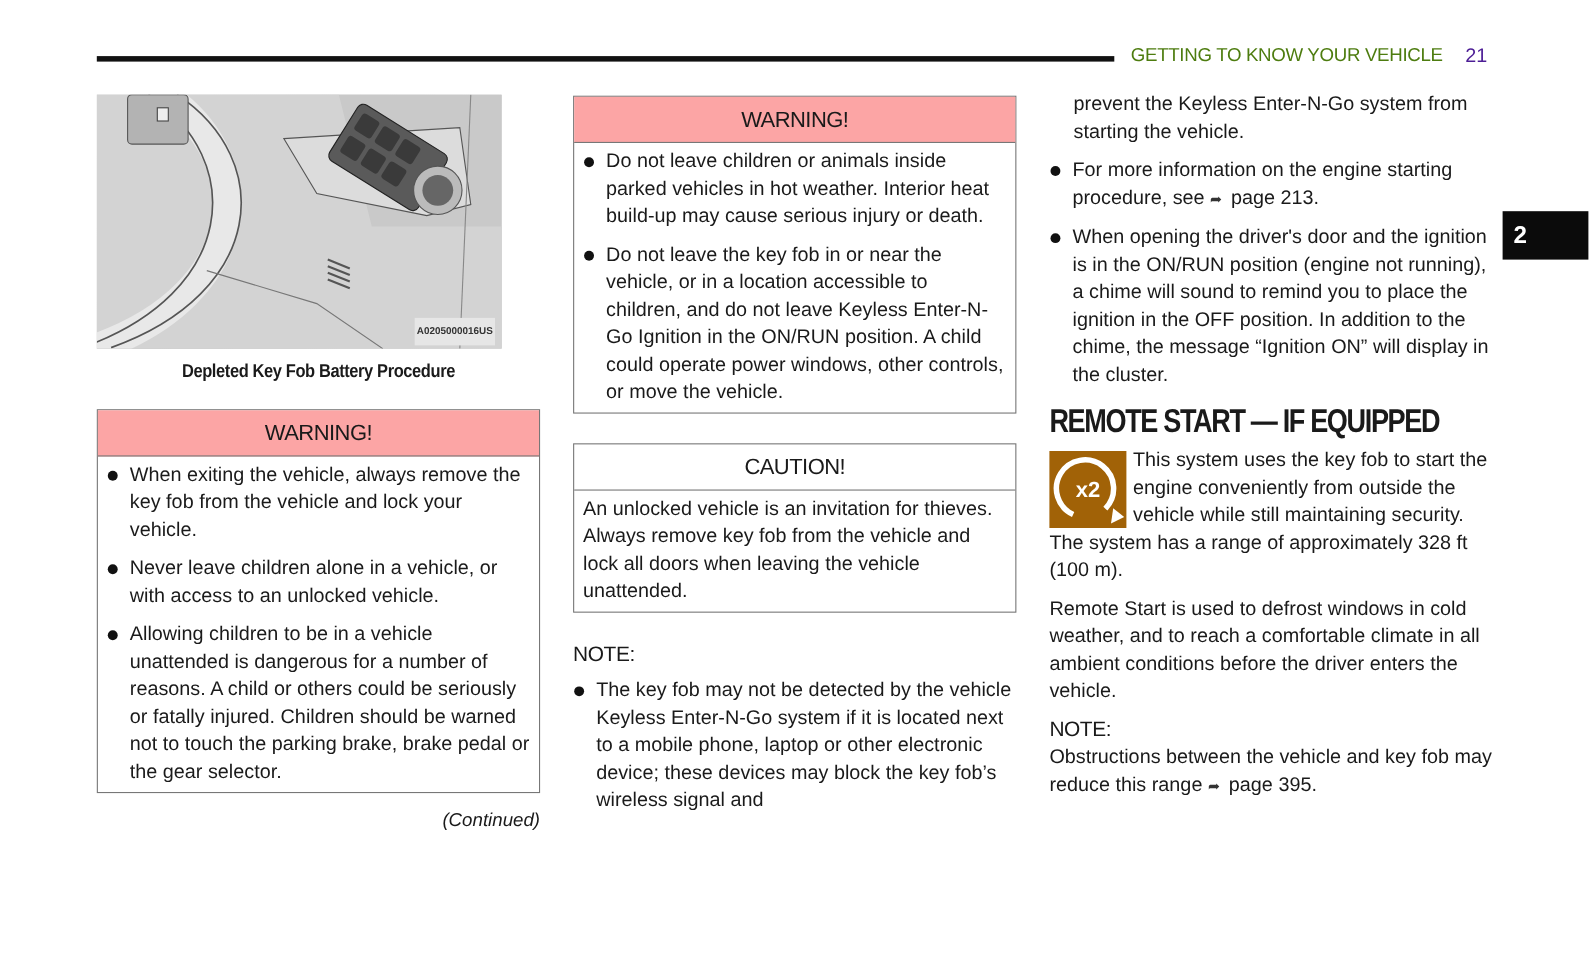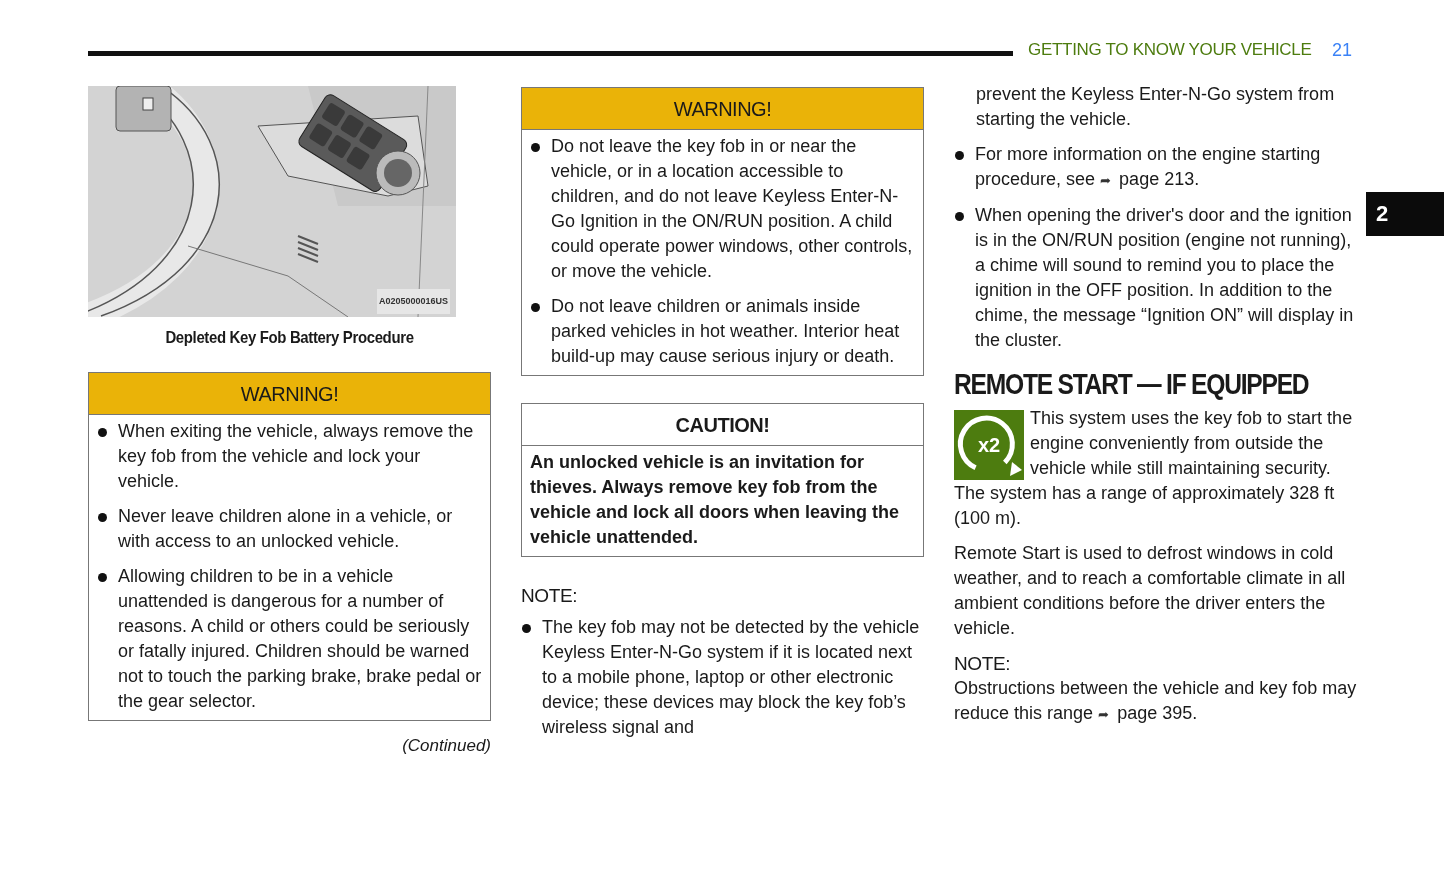--- a/index.html
+++ b/index.html
@@ -2,21 +2,21 @@
 <html><head>
   <meta charset="utf-8">
   <style>
     * { margin: 0; padding: 0; box-sizing: border-box; }
     body {
       width: 1445px; height: 874px; background: #ffffff; position: relative; overflow: hidden;
       font-family: "Liberation Sans", "DejaVu Sans", sans-serif; color: #1a1a1a;
     }
     .header-rule { position: absolute; left: 88px; top: 51px; width: 925px; height: 5px; background: #111; }
     .header-title { position: absolute; left: 1028px; top: 40px; font-size: 17px; color: #4d7c0f; letter-spacing: -0.3px; }
-    .header-page { position: absolute; left: 1332px; top: 40px; font-size: 18px; color: #3b82f6; }
+    .header-page { position: absolute; left: 1332px; top: 40px; font-size: 18px; color: #4c1d95; }
     .chapter-tab {
       position: absolute; left: 1366px; top: 192px; width: 78px; height: 44px; background: #0b0b0b;
       color: #fff; font-weight: bold; font-size: 22px; padding: 9px 0 0 10px;
     }
     .col { position: absolute; font-size: 18px; line-height: 25px; }
     .col1 { left: 88px; top: 86px; width: 403px; }
     .col2 { left: 521px; top: 87px; width: 403px; }
     .col3 { left: 954px; top: 82px; width: 405px; }
 
     .figure {
@@ -25,39 +25,39 @@
     }
     .figure svg { position: absolute; left: 0; top: 0; }
     .fig-code { position: absolute; right: 6px; bottom: 3px; font-size: 9px; font-weight: bold; color: #333; background: #e6e6e6; padding: 0 2px; }
     .caption { text-align: center; font-weight: bold; font-size: 17px; margin-top: 8px; letter-spacing: -0.4px; font-family: "Liberation Sans Narrow", "Liberation Sans", sans-serif; transform: scaleX(0.88); }
 
     .box { border: 1px solid #777; }
     .box-head {
       height: 42px; border-bottom: 1px solid #777; text-align: center; font-size: 20px;
       line-height: 42px; letter-spacing: -0.5px;
     }
-    .box-head.gray { background: #eab308; }
+    .box-head.gray { background: #fca5a5; }
     .box-body { padding: 4px 8px 6px 8px; }
     .bullets { list-style: none; }
     .bullets li { position: relative; padding-left: 21px; margin-bottom: 10px; }
     .bullets li:last-child { margin-bottom: 0; }
     .bullets li::before {
       content: ""; position: absolute; left: 1px; top: 9px; width: 9px; height: 9px; border-radius: 50%; background: #111;
     }
     .continued { text-align: right; font-style: italic; font-size: 17px; margin-top: 12px; }
 
     .note-label { font-size: 19px; letter-spacing: -0.4px; }
 
     .section-title {
       font-family: "Liberation Sans Narrow", "Liberation Sans", sans-serif; font-weight: bold;
       font-size: 30px; letter-spacing: -1.5px; margin: 18px 0 10px 0; transform: scaleX(0.82); transform-origin: left;
       white-space: nowrap;
     }
     .icon-box {
-      float: left; width: 70px; height: 70px; background: #4d7c0f; margin: 4px 6px 0 0; position: relative;
+      float: left; width: 70px; height: 70px; background: #a16207; margin: 4px 6px 0 0; position: relative;
     }
     .xref-icon { display: inline-block; width: 14px; font-size: 13px; color: #333; }
     p { margin-bottom: 10px; }
   </style>
 </head>
 <body>
 
 <div class="header-rule"></div>
 <div class="header-title">GETTING TO KNOW YOUR VEHICLE</div>
 <div class="header-page">21</div>
@@ -109,27 +109,27 @@
     </div>
   </div>
   <div class="continued">(Continued)</div>
 </div>
 
 <div class="col col2">
   <div class="box">
     <div class="box-head gray">WARNING!</div>
     <div class="box-body">
       <ul class="bullets">
+        <li>Do not leave children or animals inside parked vehicles in hot weather. Interior heat build-up may cause serious injury or death.</li>
         <li>Do not leave the key fob in or near the vehicle, or in a location accessible to children, and do not leave Keyless Enter-N-Go Ignition in the ON/RUN position. A child could operate power windows, other controls, or move the vehicle.</li>
-        <li>Do not leave children or animals inside parked vehicles in hot weather. Interior heat build-up may cause serious injury or death.</li>
       </ul>
     </div>
   </div>
 
-  <div class="box" style="margin-top:27px;font-weight:bold;">
+  <div class="box" style="margin-top:27px;">
     <div class="box-head">CAUTION!</div>
     <div class="box-body">An unlocked vehicle is an invitation for thieves. Always remove key fob from the vehicle and lock all doors when leaving the vehicle unattended.</div>
   </div>
 
   <div class="note-label" style="margin-top:26px;">NOTE:</div>
   <ul class="bullets" style="margin-top:7px;">
     <li>The key fob may not be detected by the vehicle Keyless Enter-N-Go system if it is located next to a mobile phone, laptop or other electronic device; these devices may block the key fob’s wireless signal and</li>
   </ul>
 </div>
 

